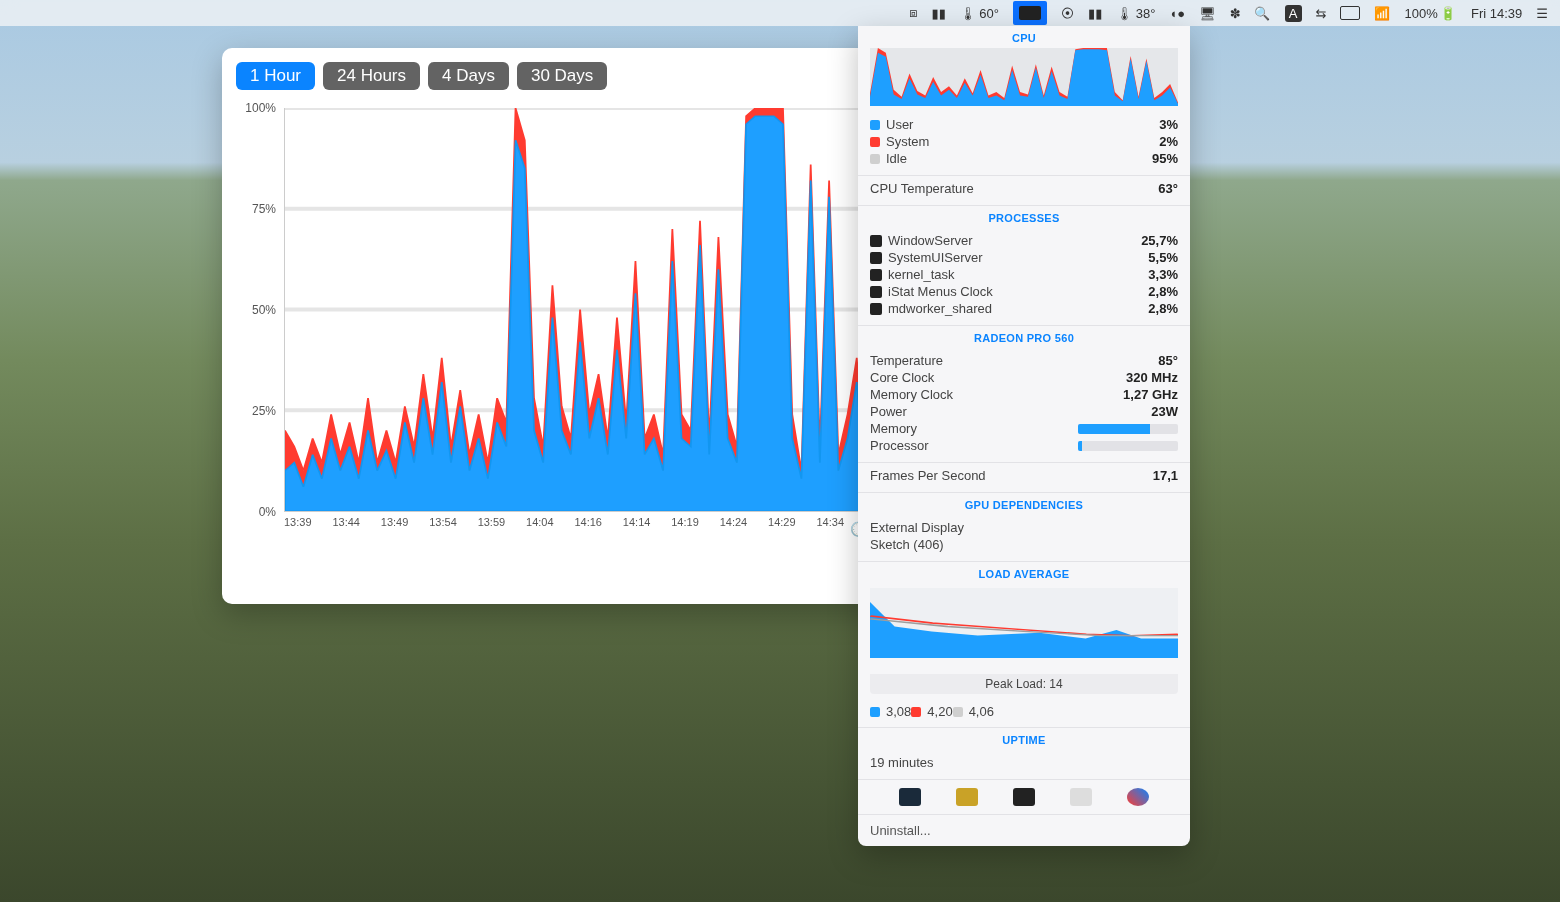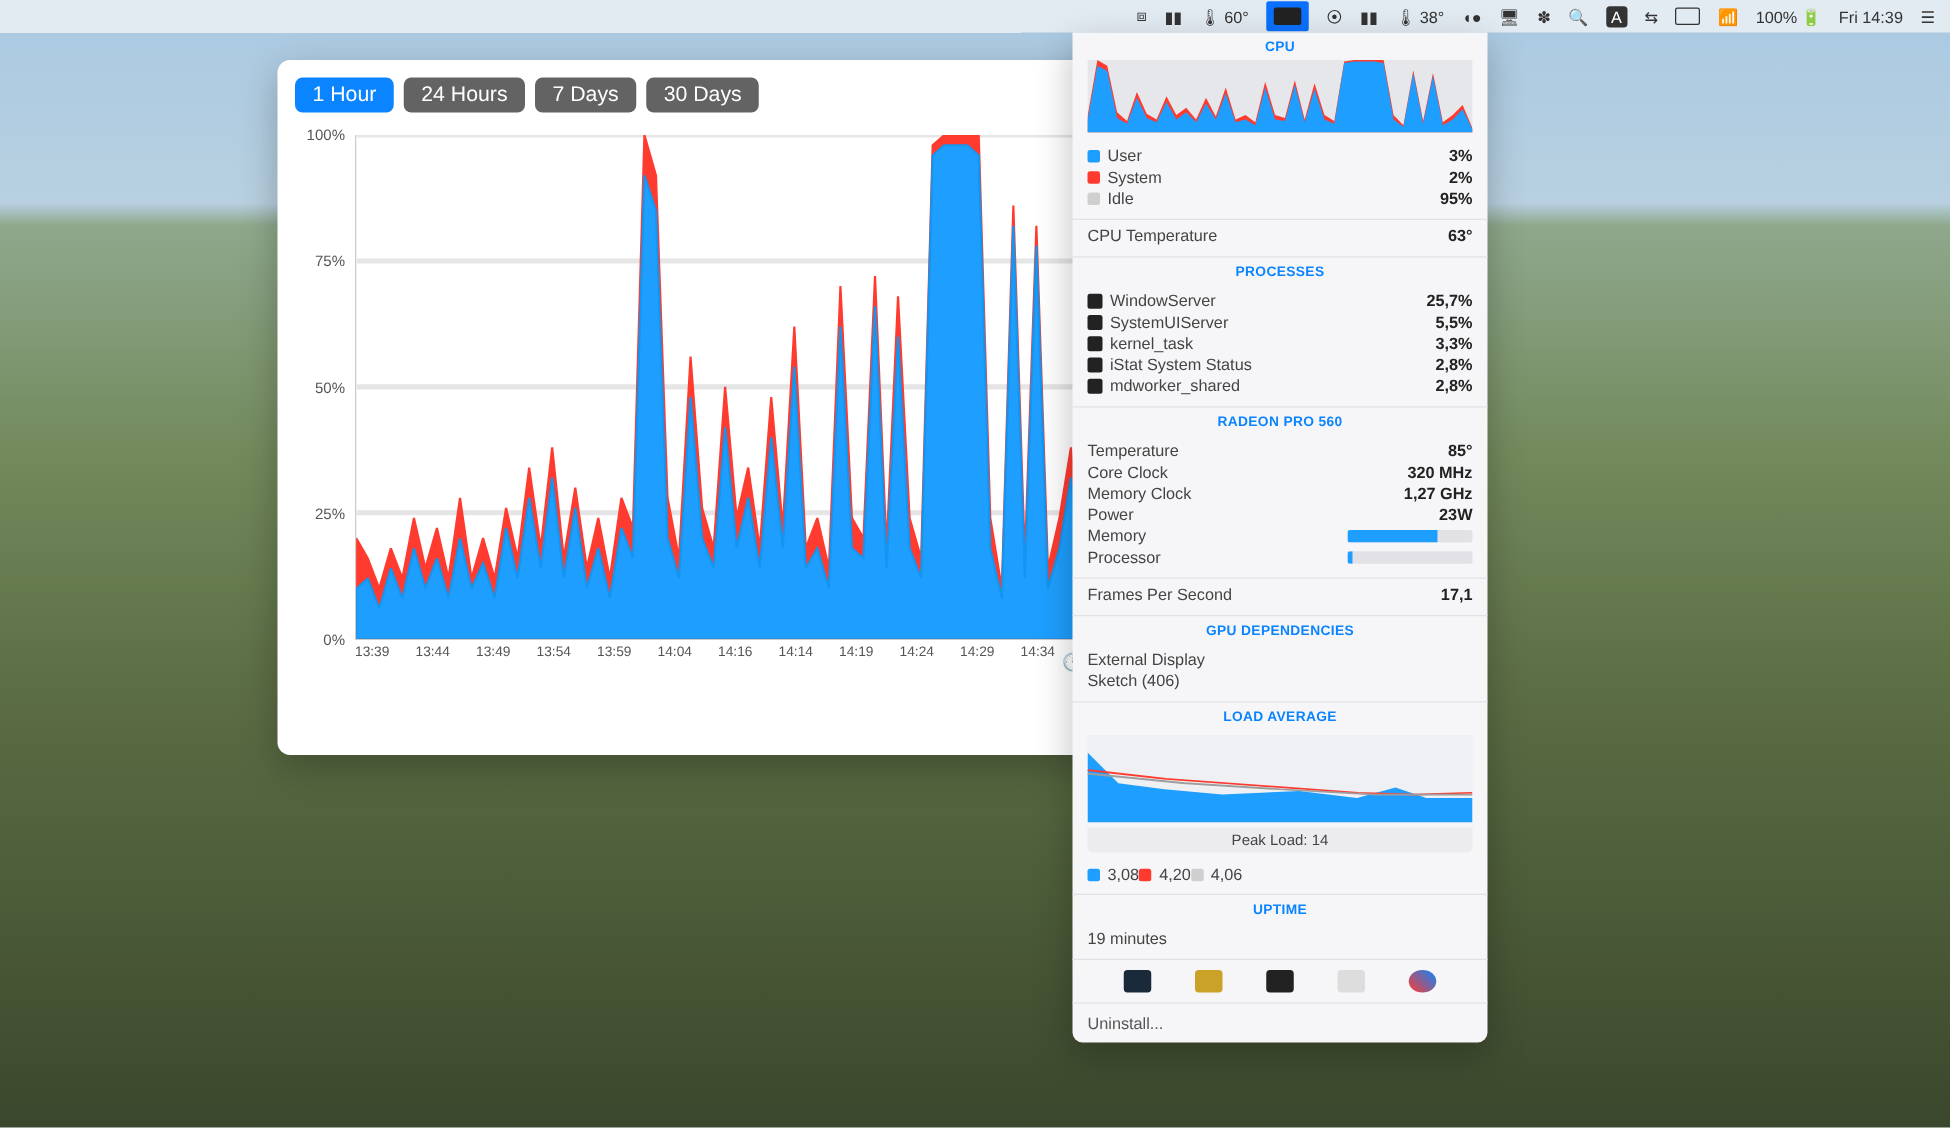--- a/index.html
+++ b/index.html
@@ -29,21 +29,21 @@
   .panel .row{display:flex;justify-content:space-between;align-items:center;font-size:13px;color:#444;padding:1px 0;}
   .panel .row .val{font-weight:600;color:#222;}
   .panel hr{border:none;border-top:1px solid #e2e2e6;margin:0;}
   .mini{height:58px;margin:0 0 6px;background:#eef0f3;position:relative;}
   .sq{width:10px;height:10px;border-radius:2px;display:inline-block;margin-right:6px;vertical-align:-1px;}
   .sq.blue{background:#1e9fff;} .sq.red{background:#ff3b30;} .sq.gray{background:#cfcfcf;}
   .proc-ic{width:12px;height:12px;background:#222;border-radius:2px;display:inline-block;margin-right:6px;vertical-align:-1px;}
   .bar{height:10px;background:#e2e2e6;border-radius:2px;overflow:hidden;width:100px;}
   .bar>div{height:100%;background:#1e9fff;}
   .panel .load-mini{height:70px;background:#eef0f3;margin:4px 12px 2px;position:relative;}
-  .load-peak{font-size:12px;color:#444;text-align:center;background:#ececef;padding:3px 0;margin:4px 12px 6px;border-radius:0 0 4px 4px;}
+  .load-peak{font-size:12px;color:#444;text-align:center;background:#ececef;padding:3px 0;margin:16px 12px 6px;border-radius:0 0 4px 4px;}
   .footer-icons{display:flex;justify-content:space-around;padding:8px 24px;border-top:1px solid #e2e2e6;}
   .footer-icons .fi{width:22px;height:18px;border-radius:3px;background:#222;}
   .footer-text{padding:8px 12px;border-top:1px solid #e2e2e6;font-size:13px;color:#555;}
   .proc-row{display:flex;align-items:center;}
   .proc-row .name{flex:1;}
 </style>
 </head>
 <body>
 
 <div class="menubar">
@@ -68,21 +68,21 @@
   <span class="mi">📶</span>
   <span class="mi"><span>100%</span> 🔋</span>
   <span class="mi">Fri 14:39</span>
   <span class="mi">☰</span>
 </div>
 
 <div class="chart-win">
   <div class="seg">
     <button class="active">1 Hour</button>
     <button>24 Hours</button>
-    <button>7 Days</button>
+    <button>4 Days</button>
     <button>30 Days</button>
   </div>
   <div class="chart-area">
     <div class="yaxis">
       <span class="ytick" style="top:0%">100%</span>
       <span class="ytick" style="top:25%">75%</span>
       <span class="ytick" style="top:50%">50%</span>
       <span class="ytick" style="top:75%">25%</span>
       <span class="ytick" style="top:100%">0%</span>
     </div>
@@ -159,21 +159,21 @@
         <span class="name">SystemUIServer</span>
         <span class="val">5,5%</span>
       </div>
       <div class="row proc-row">
         <span class="proc-ic"></span>
         <span class="name">kernel_task</span>
         <span class="val">3,3%</span>
       </div>
       <div class="row proc-row">
         <span class="proc-ic"></span>
-        <span class="name">iStat System Status</span>
+        <span class="name">iStat Menus Clock</span>
         <span class="val">2,8%</span>
       </div>
       <div class="row proc-row">
         <span class="proc-ic"></span>
         <span class="name">mdworker_shared</span>
         <span class="val">2,8%</span>
       </div>
     </div>
   <hr>
   <div class="section-title">RADEON PRO 560</div>

